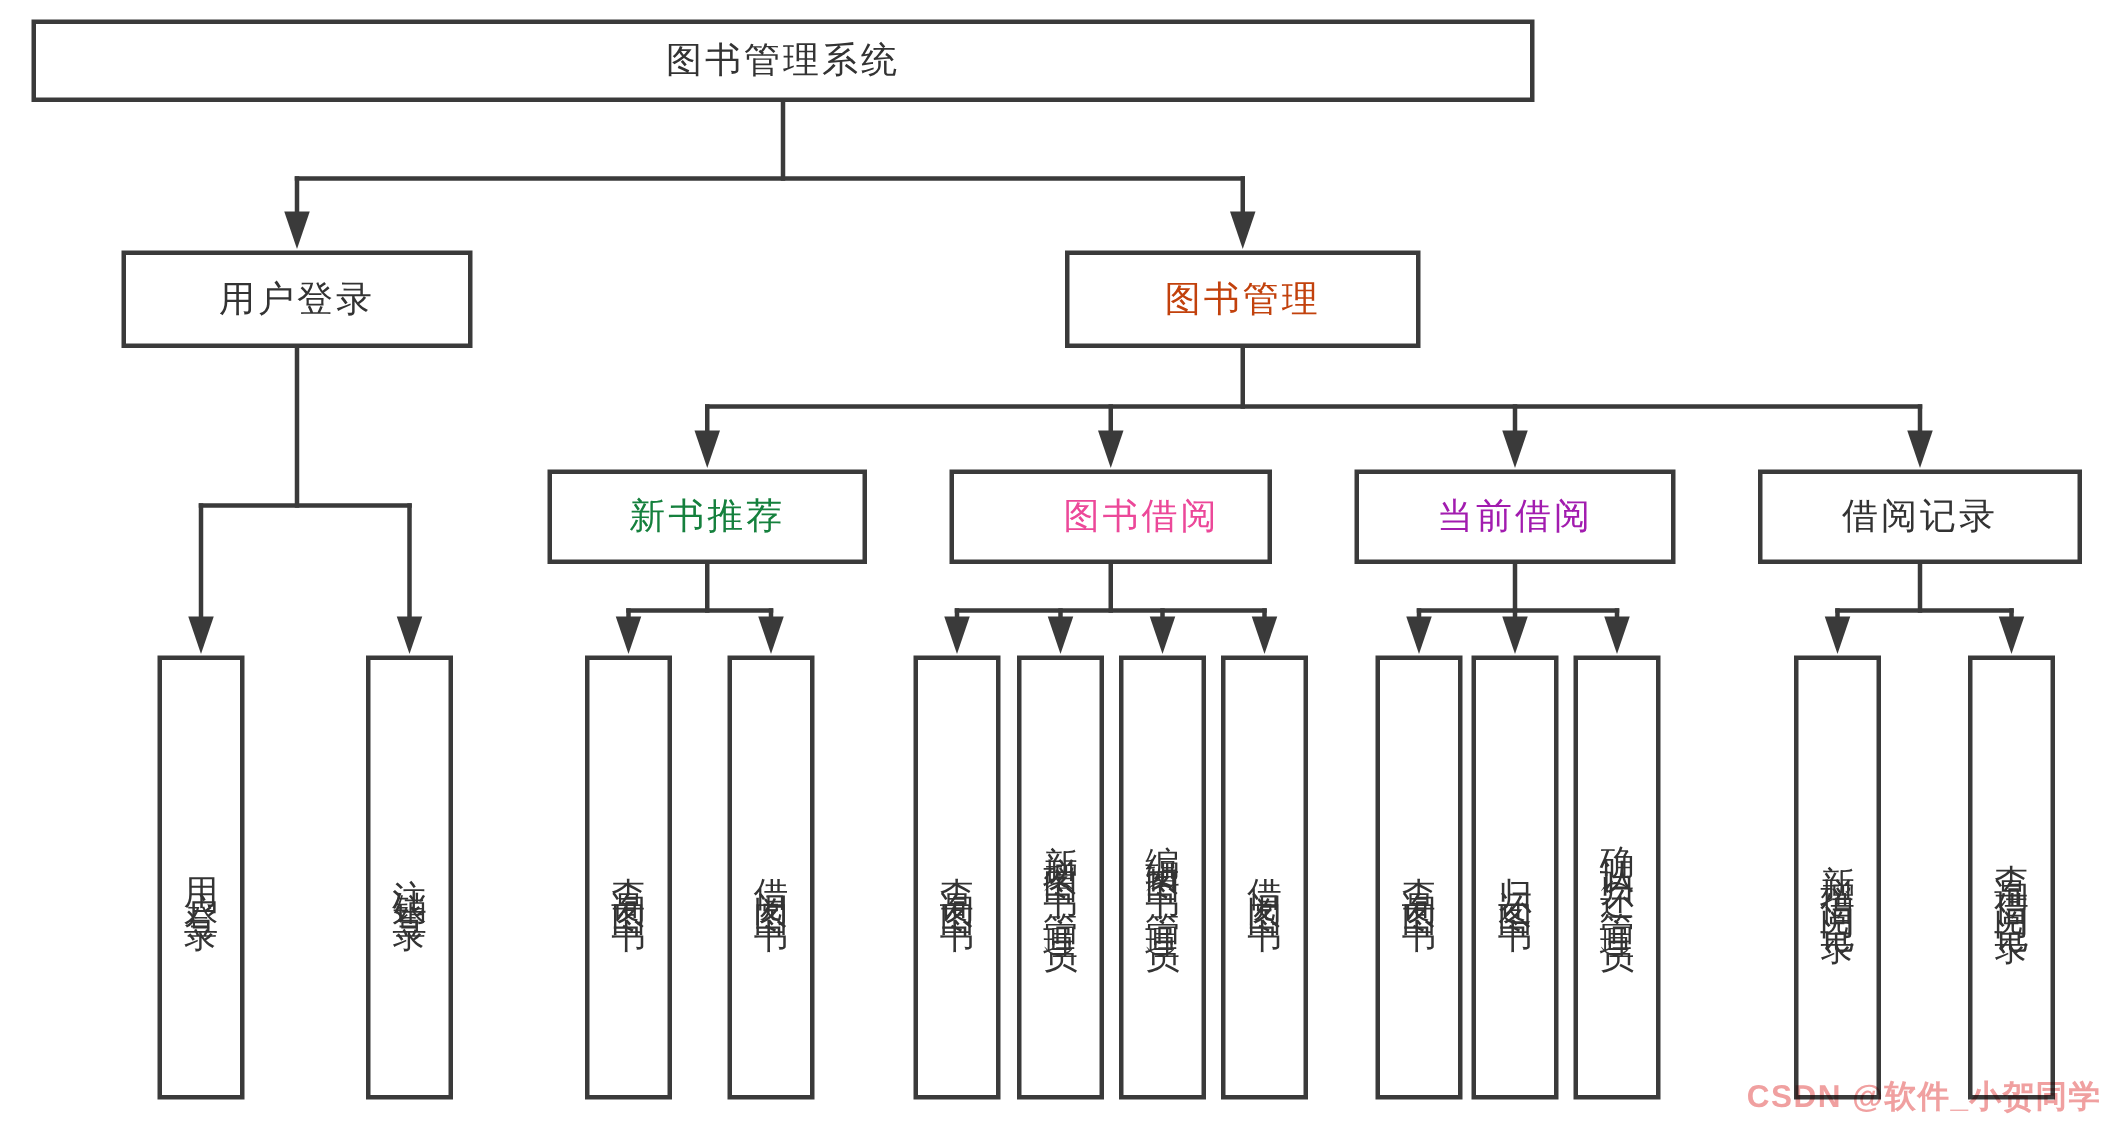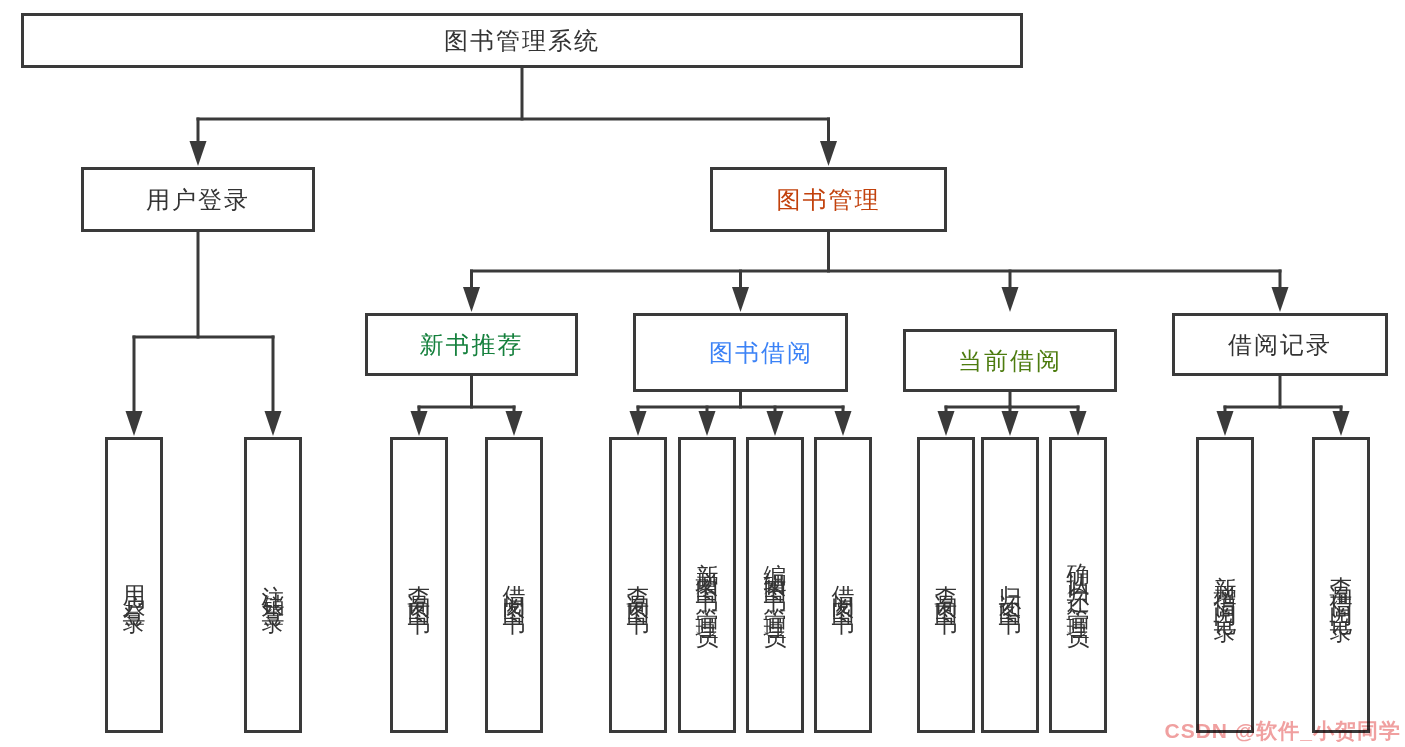--- a/index.html
+++ b/index.html
@@ -107,22 +107,22 @@
       <line x1="1225" y1="407" x2="1225" y2="417" stroke="#3a3a3a" stroke-width="3" stroke-linecap="square"></line>
       <polygon points="1216.5,411 1233.5,411 1225,436" fill="#3a3a3a"></polygon>
       <line x1="1341" y1="407" x2="1341" y2="417" stroke="#3a3a3a" stroke-width="3" stroke-linecap="square"></line>
       <polygon points="1332.5,411 1349.5,411 1341,436" fill="#3a3a3a"></polygon>
     </svg>
   <span class="watermark" style="color: rgb(240, 160, 160);">CSDN @软件_小贺同学</span>
 <div class="node" style="left: 21px; top: 13px; width: 1002px; height: 55px; border-color: rgb(58, 58, 58); color: rgb(51, 51, 51);">图书管理系统</div>
     <div class="node" style="left: 81px; top: 167px; width: 234px; height: 65px; border-color: rgb(58, 58, 58); color: rgb(51, 51, 51);">用户登录</div>
     <div class="node" style="left: 710px; top: 167px; width: 237px; height: 65px; border-color: rgb(58, 58, 58); color: #c2410c;">图书管理</div>
     <div class="node" style="left: 365px; top: 313px; width: 213px; height: 63px; border-color: rgb(58, 58, 58); color: #15803d; text-align: center;">新书推荐</div>
-    <div class="node" style="left: 633px; top: 313px; width: 215px; height: 79px; border-color: rgb(58, 58, 58); color: #3b82f6; padding-left: 41px;">图书借阅</div>
-    <div class="node" style="left: 903px; top: 329px; width: 214px; height: 63px; border-color: rgb(58, 58, 58); color: #4d7c0f;">当前借阅</div>
+    <div class="node" style="left: 633px; top: 313px; width: 215px; height: 63px; border-color: rgb(58, 58, 58); color: #ec4899; padding-left: 41px;">图书借阅</div>
+    <div class="node" style="left: 903px; top: 313px; width: 214px; height: 63px; border-color: rgb(58, 58, 58); color: #a21caf;">当前借阅</div>
     <div class="node" style="left: 1172px; top: 313px; width: 216px; height: 63px; border-color: rgb(58, 58, 58); color: rgb(51, 51, 51);">借阅记录</div>
     <div class="node vertical" style="left: 105px; top: 437px; width: 58px; height: 296px; border-color: rgb(58, 58, 58); color: rgb(51, 51, 51);">用户登录</div>
     <div class="node vertical" style="left: 244px; top: 437px; width: 58px; height: 296px; border-color: rgb(58, 58, 58); color: rgb(51, 51, 51);">注销登录</div>
     <div class="node vertical" style="left: 390px; top: 437px; width: 58px; height: 296px; border-color: rgb(58, 58, 58); color: rgb(51, 51, 51);">查询图书</div>
     <div class="node vertical" style="left: 485px; top: 437px; width: 58px; height: 296px; border-color: rgb(58, 58, 58); color: rgb(51, 51, 51);">借阅图书</div>
     <div class="node vertical" style="left: 609px; top: 437px; width: 58px; height: 296px; border-color: rgb(58, 58, 58); color: rgb(51, 51, 51);">查询图书</div>
     <div class="node vertical" style="left: 678px; top: 437px; width: 58px; height: 296px; border-color: rgb(58, 58, 58); color: rgb(51, 51, 51);">新增图书（管理员）</div>
     <div class="node vertical" style="left: 746px; top: 437px; width: 58px; height: 296px; border-color: rgb(58, 58, 58); color: rgb(51, 51, 51);">编辑图书（管理员）</div>
     <div class="node vertical" style="left: 814px; top: 437px; width: 58px; height: 296px; border-color: rgb(58, 58, 58); color: rgb(51, 51, 51);">借阅图书</div>
     <div class="node vertical" style="left: 917px; top: 437px; width: 58px; height: 296px; border-color: rgb(58, 58, 58); color: rgb(51, 51, 51);">查询图书</div>

